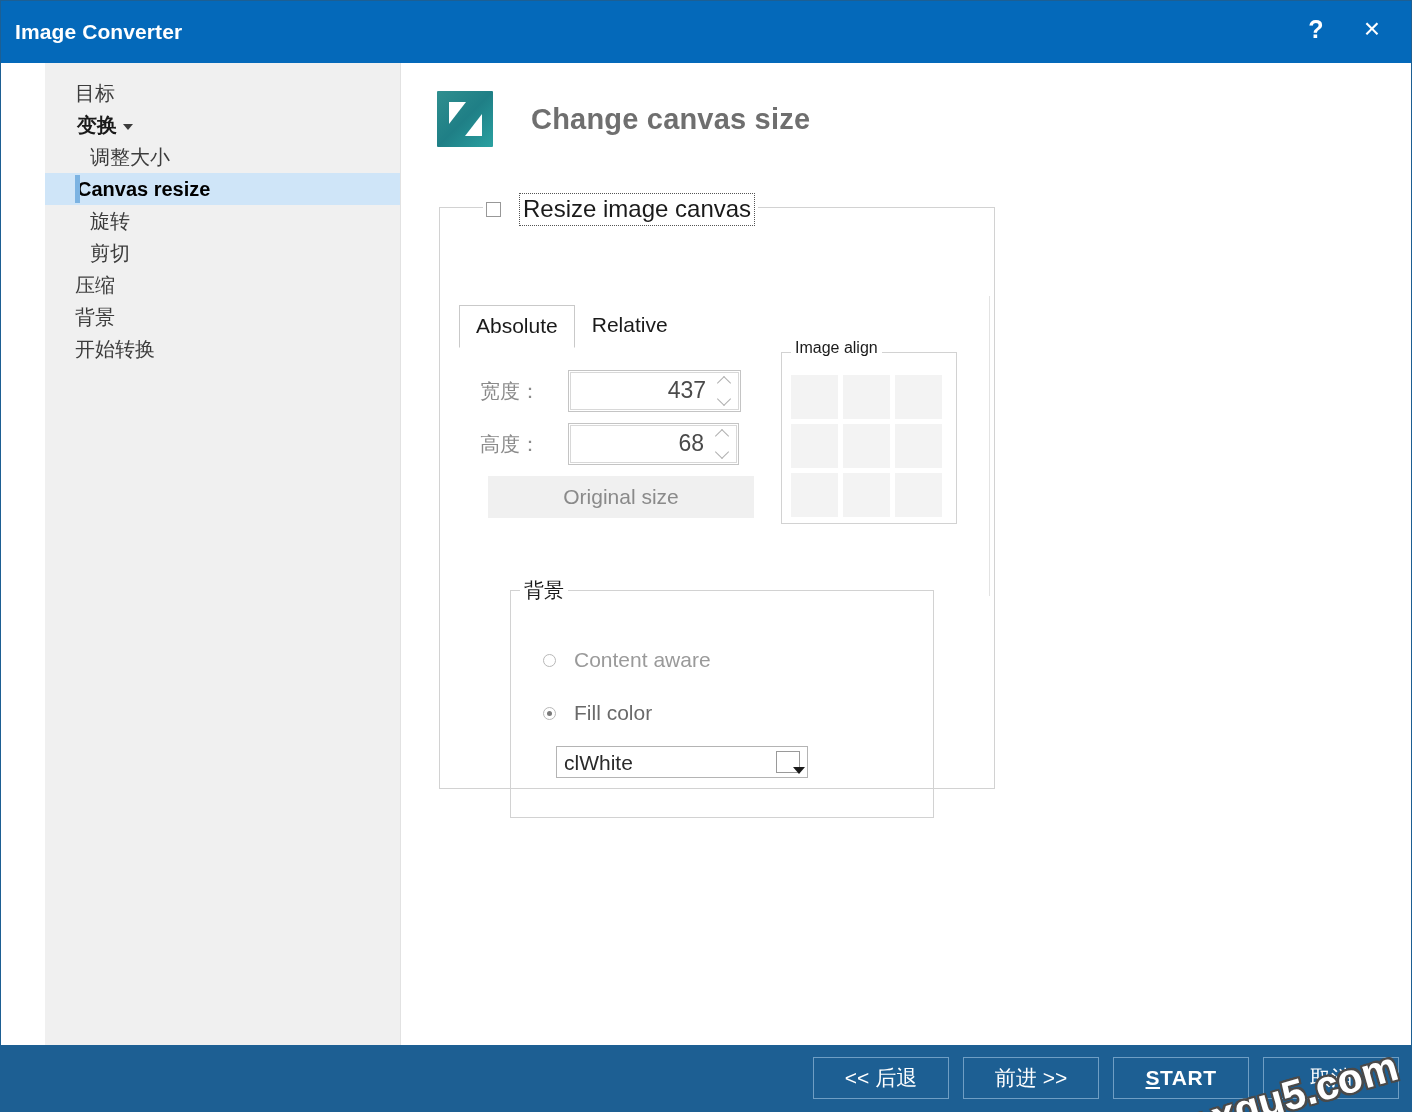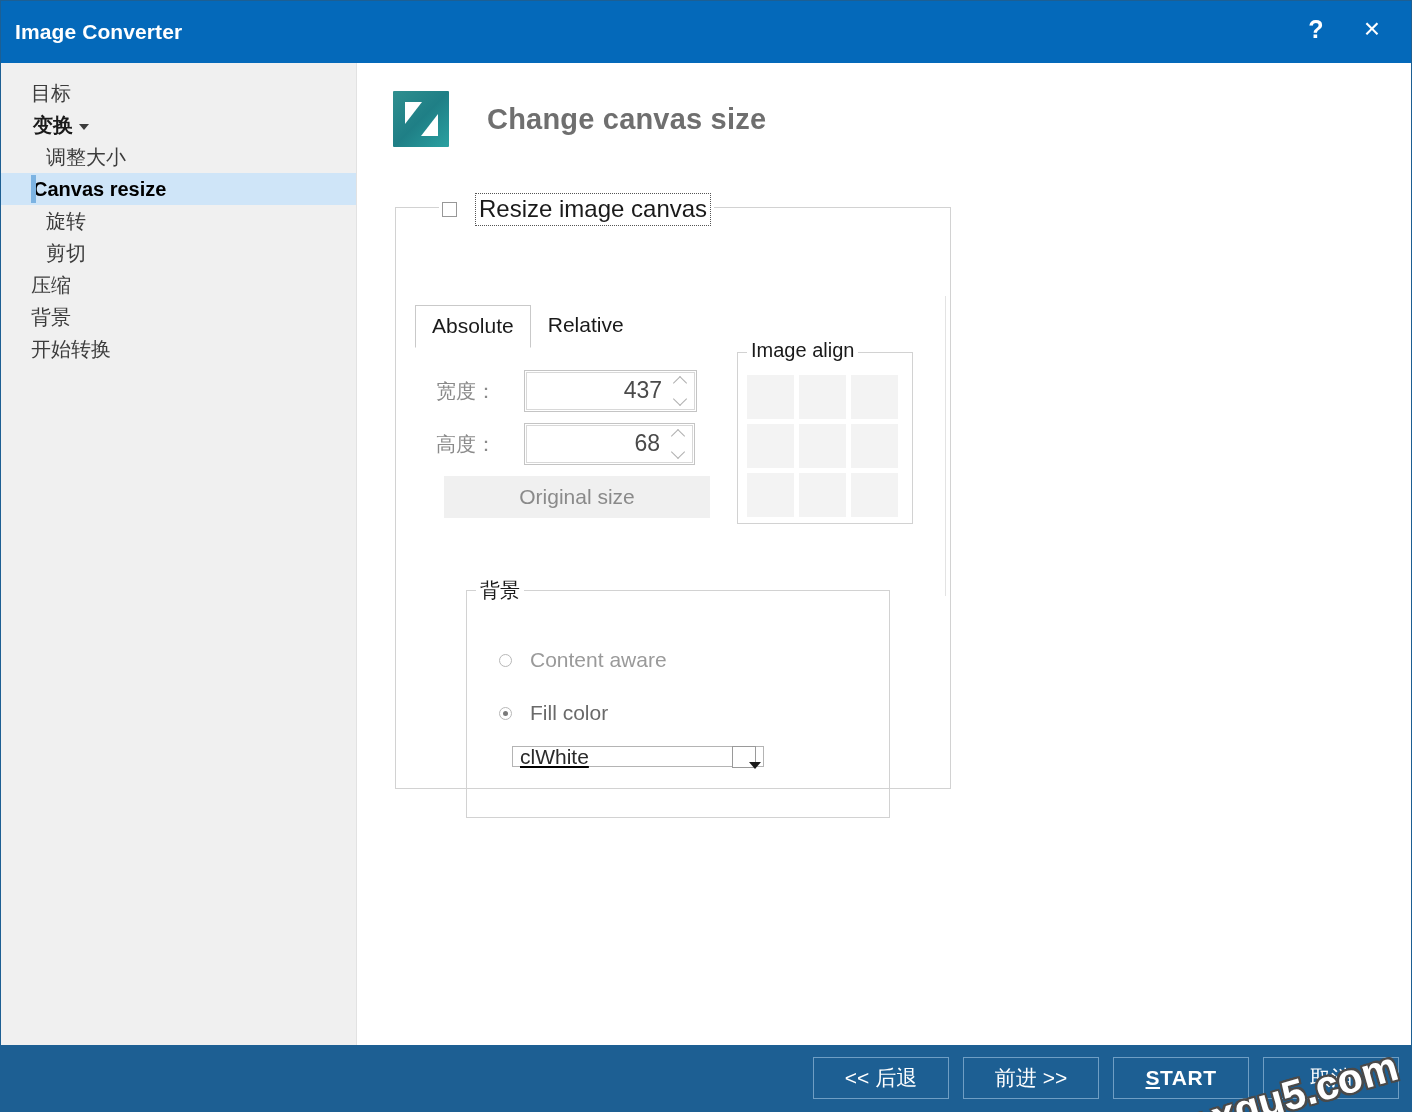--- a/index.html
+++ b/index.html
@@ -67,20 +67,21 @@
 
   
   #sidebar {
     width: 356px;
     flex: 0 0 356px;
     background: #f0f0f0;
     border-right: 1px solid #e2e2e2;
     padding-top: 14px;
     box-sizing: border-box;
     position: relative;
+    margin-left: 44px;
   }
   .nav-item {
     position: relative;
     height: 32px;
     display: flex;
     align-items: center;
     font-size: 20px;
     color: #3c3c3c;
     cursor: default;
     white-space: nowrap;
@@ -330,21 +331,21 @@
     height: 172px;
     border: 1px solid #d2d2d2;
     box-sizing: border-box;
   }
   #align-legend {
     position: absolute;
     left: 9px;
     top: -14px;
     background: #ffffff;
     padding: 0 4px;
-    font-size: 20px;
+    font-size: 16px;
     color: #1a1a1a;
     white-space: nowrap;
   }
   #align-grid {
     position: absolute;
     left: 9px;
     top: 22px;
     display: grid;
     grid-template-columns: repeat(3, 47px);
     grid-template-rows: repeat(3, 44px);
@@ -400,28 +401,27 @@
     width: 5px; height: 5px;
     border-radius: 50%;
     background: #7a7a7a;
   }
 
   #color-combo {
     position: absolute;
     left: 45px;
     top: 155px;
     width: 252px;
-    height: 21px;
+    height: 32px;
     border: 1px solid #b4b4b4;
     background: #ffffff;
     box-sizing: border-box;
     display: flex;
     align-items: center;
     cursor: default;
-    text-decoration: underline;
   }
   #color-combo-text {
     flex: 1 1 auto;
     font-size: 21px;
     color: #2a2a2a;
     padding-left: 7px;
     line-height: 1;
   }
   #color-swatch-wrap {
     position: relative;

